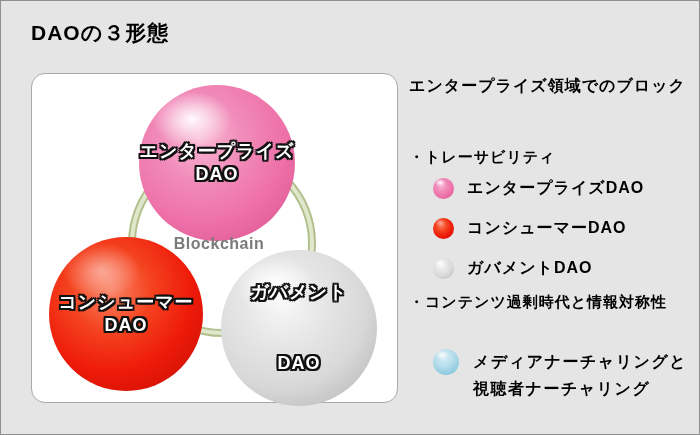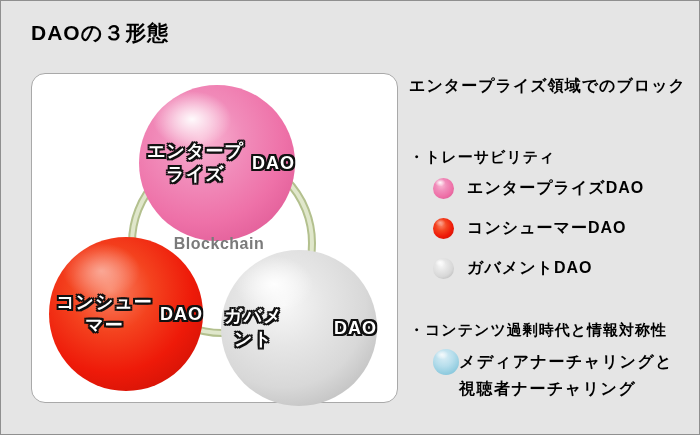--- a/index.html
+++ b/index.html
@@ -8,21 +8,21 @@
     border:1px solid #8f8f8f;box-sizing:border-box;overflow:hidden;}
 
   .title{position:absolute;left:30px;top:18px;margin:0;font-size:21px;
     font-weight:bold;color:#000;letter-spacing:1px;}
 
   .diagram-panel{position:absolute;left:30px;top:72px;width:365px;height:328px;
     border:1px solid #a9a9a9;border-radius:14px;background:#fff;}
   .ring{position:absolute;left:0;top:0;width:365px;height:328px;}
 
   .sphere{border-radius:50%;}
-  .node{position:absolute;display:flex;flex-direction:row;align-items:center;
+  .node{position:absolute;display:flex;flex-direction:column;align-items:center;
     justify-content:center;text-align:center;}
   .node-line{display:block;font-weight:bold;font-size:18px;line-height:23px;
     color:#fff;letter-spacing:1px;
     text-shadow:-2px -2px 0 #111,-2px 0 0 #111,-2px 2px 0 #111,0 -2px 0 #111,
       0 2px 0 #111,2px -2px 0 #111,2px 0 0 #111,2px 2px 0 #111;}
 
   .sphere-pink{background:
     radial-gradient(ellipse 42% 30% at 34% 22%, rgba(255,255,255,.95), rgba(255,255,255,0) 60%),
     radial-gradient(circle at 40% 35%, #f9b6d3 0%, #f18cba 30%, #ee71a8 60%, #e05c97 85%, #d04b89 100%);}
   .sphere-red{background:
@@ -41,28 +41,28 @@
 
   .center-label{position:absolute;left:97px;top:161px;width:180px;text-align:center;
     font-size:16px;font-weight:bold;color:#7a7a7a;letter-spacing:.5px;}
 
   .side{position:absolute;left:408px;top:0;width:285px;color:#000;}
   .side-heading{position:absolute;left:0;top:71px;width:285px;font-size:16px;
     font-weight:bold;line-height:28px;letter-spacing:1px;}
   .side-heading span{display:block;}
   .bullet{position:absolute;left:0;font-size:15px;font-weight:bold;letter-spacing:1px;}
   .bullet-traceability{top:147px;font-family:Liberation Serif, serif;}
-  .bullet-content-era{top:320px;}
+  .bullet-content-era{top:292px;}
 
   .legend{position:absolute;left:24px;top:177px;display:flex;flex-direction:column;gap:19px;}
   .legend-row{display:flex;align-items:center;gap:13px;height:21px;}
   .mini{width:21px;height:21px;flex:0 0 21px;}
   .legend-label{font-size:16px;font-weight:bold;letter-spacing:1px;}
 
-  .media-item{position:absolute;left:24px;top:347px;display:flex;align-items:flex-start;}
+  .media-item{position:absolute;left:24px;top:347px;display:flex;align-items:flex-start;gap:14px;}
   .media-icon{width:26px;height:26px;flex:0 0 26px;margin-top:1px;}
   .media-text{font-size:16px;font-weight:bold;line-height:27px;letter-spacing:1.5px;}
   .media-text span{display:block;}
 </style>
 </head>
 <body>
 
 <div class="canvas">
 
   <h1 class="title">DAOの３形態</h1>

